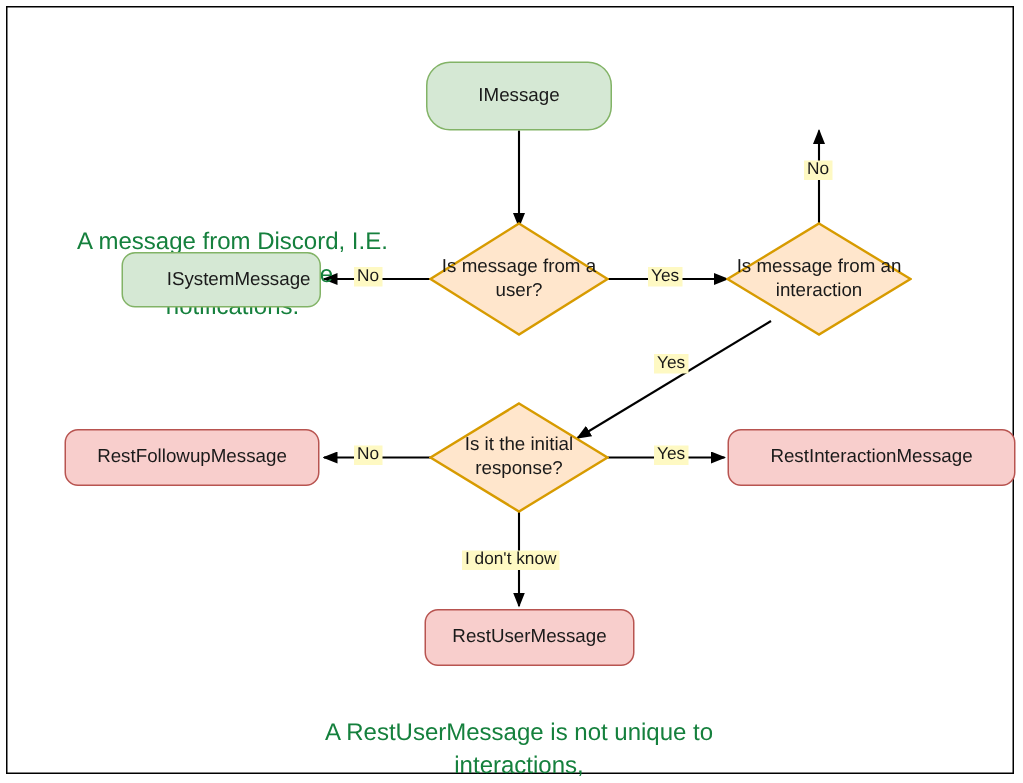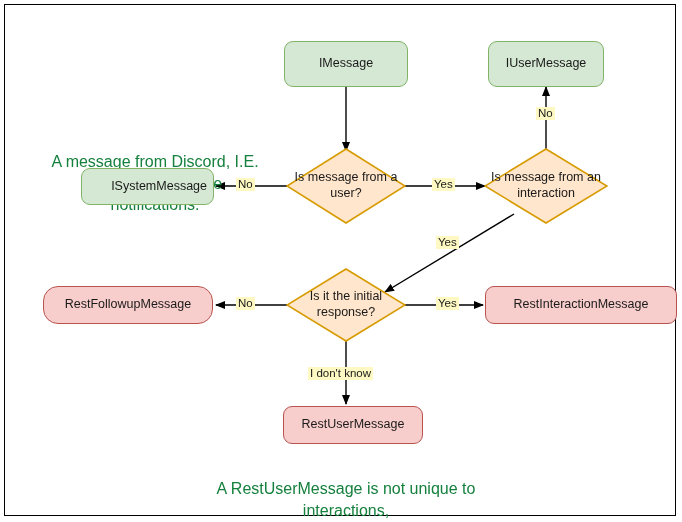--- a/index.html
+++ b/index.html
@@ -118,27 +118,24 @@
 
       <line x1="509" y1="209" x2="380" y2="287" stroke="#000000" stroke-width="1.4" marker-end="url(#arrow)"></line>
 
       <line x1="283" y1="300" x2="211" y2="300" stroke="#000000" stroke-width="1.4" marker-end="url(#arrow)"></line>
 
       <line x1="400" y1="300" x2="478" y2="300" stroke="#000000" stroke-width="1.4" marker-end="url(#arrow)"></line>
 
       <line x1="341" y1="331" x2="341" y2="399" stroke="#000000" stroke-width="1.4" marker-end="url(#arrow)"></line>
     </svg>
 
-    <div class="node green" style="left:279px; top:36px; width:124px; height:46px;">
+    <div class="node green" style="left:279px; top:36px; width:124px; height:46px;border-radius:16px;">
       <span>IMessage</span>
     </div>
 
-    <div class="node green" style="left:483px; top:36px; width:116px; height:46px;">
-      <span>IUserMessage</span>
-    </div>
 
     <div class="note" style="left:40px; top:118px; width:220px;">A message from Discord, I.E.
 Community update notifications.</div>
 
     <div class="node green" style="left:76px; top:163px; width:133px; height:37px;justify-content:flex-end;">
       <span>ISystemMessage</span>
     </div>
 
     <div class="diamond-wrap" style="left:479px; top:143px; width:124px; height:76px;">
       <svg class="diamond-shape" viewBox="0 0 124 76" preserveAspectRatio="none">
@@ -147,21 +144,21 @@
       <div class="diamond-label">Is message from an interaction</div>
     </div>
 
     <div class="diamond-wrap" style="left:281px; top:143px; width:120px; height:76px;">
       <svg class="diamond-shape" viewBox="0 0 120 76" preserveAspectRatio="none">
         <polygon points="60,1 119,38 60,75 1,38" fill="#ffe6cc" stroke="#d79b00" stroke-width="1.6"></polygon>
       </svg>
       <div class="diamond-label">Is message from a user?</div>
     </div>
 
-    <div class="node pink" style="left:38px; top:281px; width:170px; height:38px;border-radius:15px;">
+    <div class="node pink" style="left:38px; top:281px; width:170px; height:38px;">
       <span>RestFollowupMessage</span>
     </div>
 
     <div class="diamond-wrap" style="left:281px; top:263px; width:120px; height:74px;">
       <svg class="diamond-shape" viewBox="0 0 120 74" preserveAspectRatio="none">
         <polygon points="60,1 119,37 60,73 1,37" fill="#ffe6cc" stroke="#d79b00" stroke-width="1.6"></polygon>
       </svg>
       <div class="diamond-label">Is it the initial response?</div>
     </div>
 

